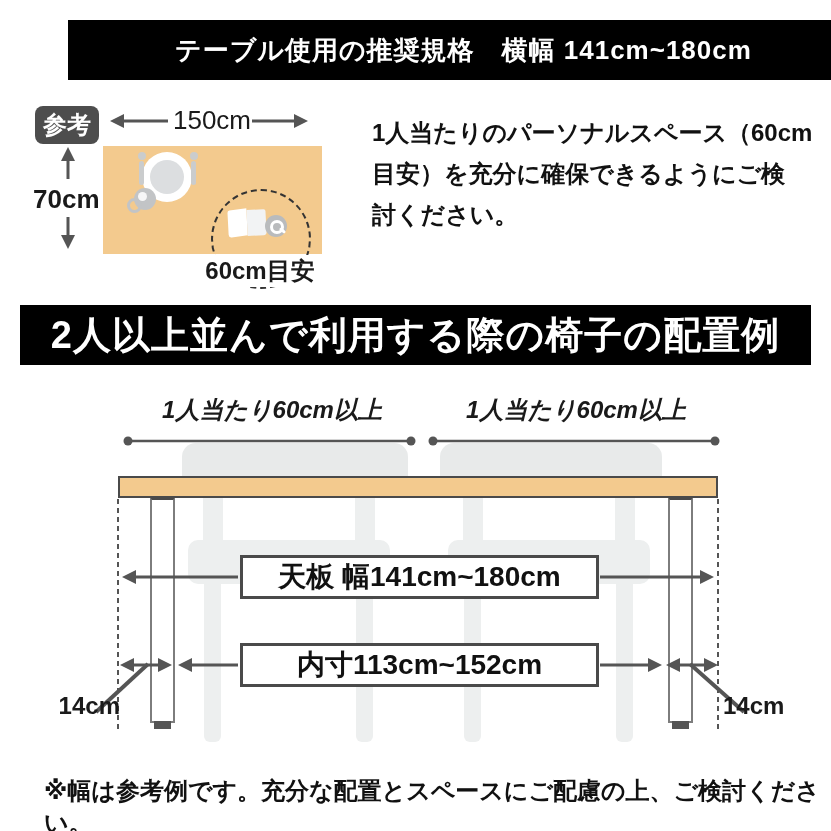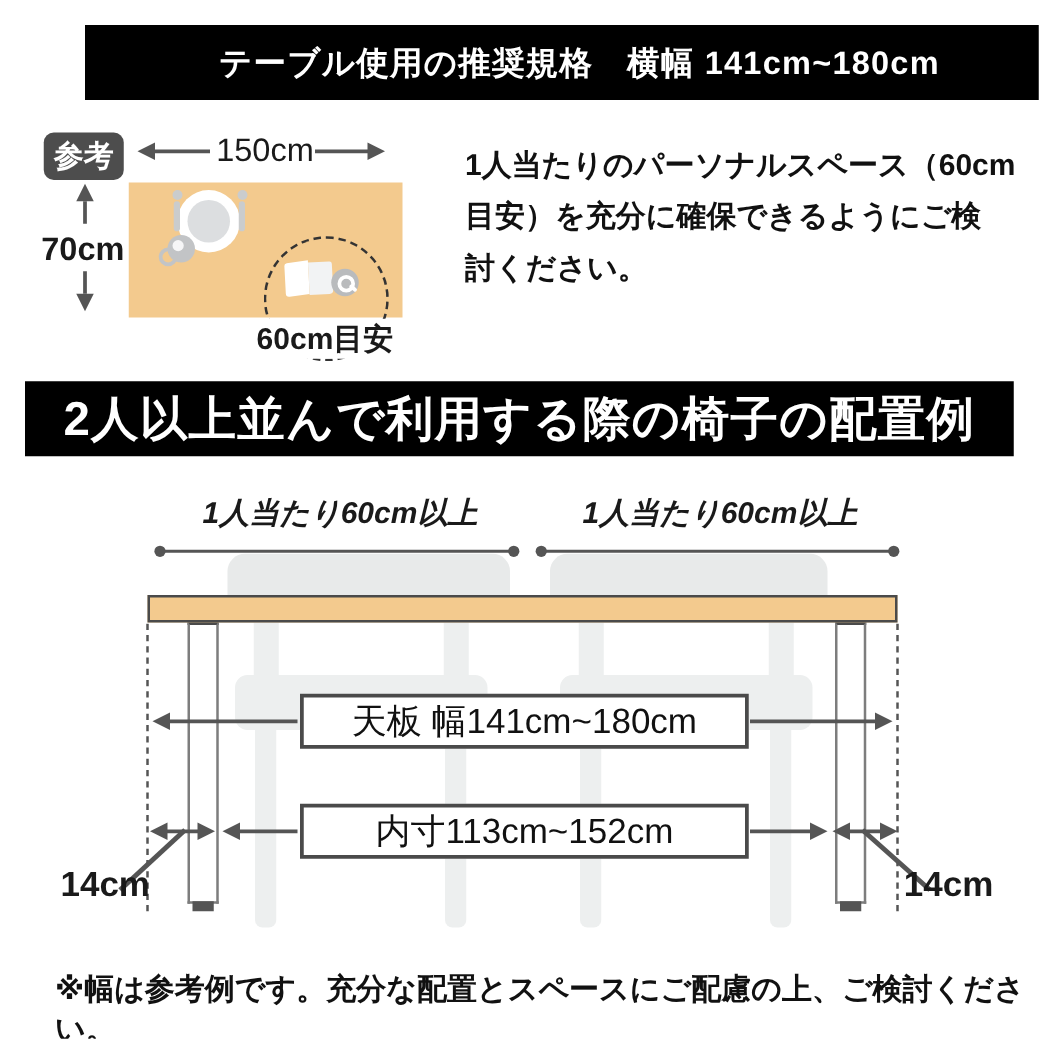--- a/index.html
+++ b/index.html
@@ -66,25 +66,25 @@
     border-top:3px solid #4a4a4a;box-sizing:border-box;z-index:9;
   }
   .leg-l{left:150px;}
   .leg-r{left:668px;}
   .foot{top:721px;width:17px;height:8px;background:#555555;z-index:9;}
   .foot-l{left:154px;}
   .foot-r{left:672px;}
   .dim-box{
     left:240px;width:359px;height:44px;background:#ffffff;border:3px solid #4a4a4a;
     box-sizing:border-box;display:flex;align-items:center;justify-content:center;
-    font-size:28px;font-weight:normal;z-index:25;color:#111111;
+    font-size:28px;font-weight:bold;z-index:25;color:#111111;
   }
   .dim-top{top:555px;}
   .dim-inner{top:643px;}
-  .label-14{top:692px;width:80px;font-size:28px;font-weight:bold;z-index:22;}
+  .label-14{top:692px;width:80px;font-size:24px;font-weight:bold;z-index:22;}
   .l14-left{left:40px;text-align:right;}
   .l14-right{left:723px;text-align:left;}
   .footer-note{
     left:44px;top:775px;width:780px;font-size:24px;font-weight:bold;color:#111111;z-index:20;
   }
   svg.overlay{left:0;top:0;z-index:18;}
 </style>
 </head>
 <body>
 

